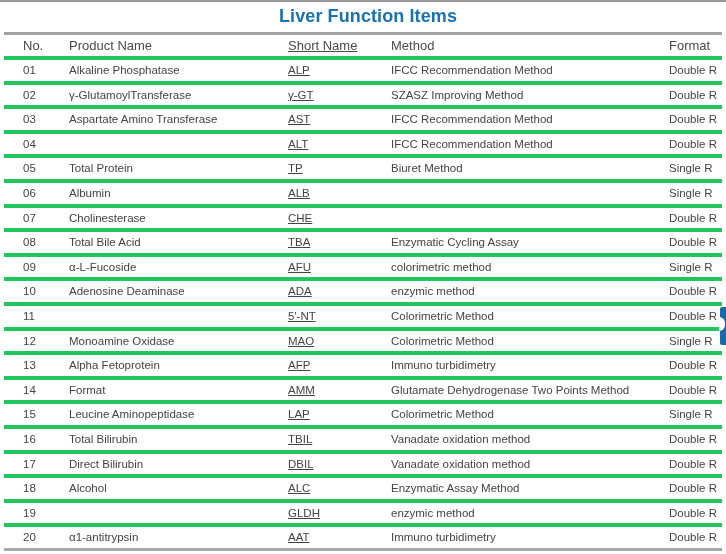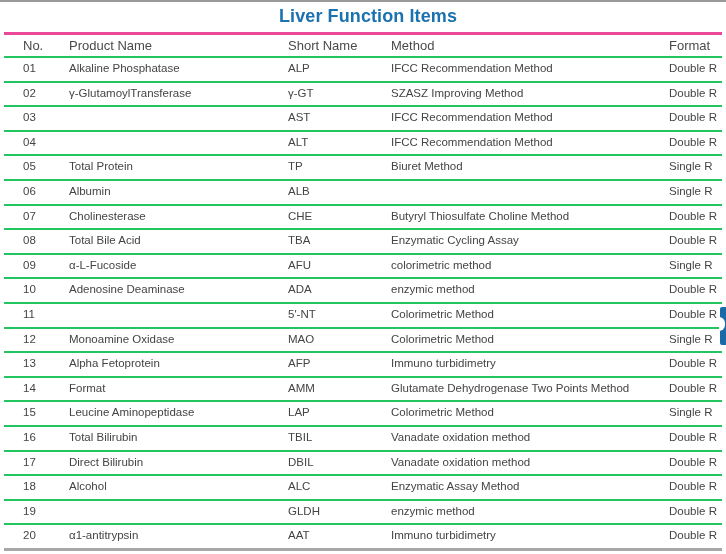--- a/index.html
+++ b/index.html
@@ -2,27 +2,27 @@
 <html><head>
 <meta charset="utf-8">
 <style>
   html, body { margin:0; padding:0; background:#ffffff; }
   body { width:726px; height:554px; position:relative; overflow:hidden;
          font-family:"Liberation Sans", sans-serif; color:#3a3a3a; }
   .top-rule { position:absolute; left:0; top:0; width:726px; height:2px; background:#9a9a9a; }
   .title { position:absolute; left:0; top:6px; width:736px; text-align:center;
            font-size:18px; font-weight:bold; color:#1a72b0; letter-spacing:0.1px; }
   .table { position:absolute; left:4px; top:32px; width:718px; }
-  .row { position:relative; height:24.6px; border-top:2px solid #22c55e; box-sizing:border-box; }
-  .row.header { height:24px; border-top:3px solid #ec4899; }
+  .row { position:relative; height:24.6px; border-top:4px solid #22c55e; box-sizing:border-box; }
+  .row.header { height:24px; border-top:3px solid #a3a3a3; }
   .row.header .cell { font-size:13px; color:#4a4a4a; top:3px; }
   .cell { position:absolute; top:4px; font-size:11.5px; color:#444; white-space:nowrap; }
   .c-no { left:19px; }
   .c-name { left:65px; }
-  .c-short { left:284px; }
+  .c-short { left:284px;text-decoration:underline; }
   .c-method { left:387px; }
   .c-format { left:665px; }
   .bottom-rule { border-top:3px solid #a8a8a8; }
   .side-tab { position:absolute; left:720px; top:307px; width:6px; height:38px;
               background:#1a6aa8; border-radius:2px 0 0 2px; }
   .side-tab-dot { position:absolute; left:719px; top:317px; width:6px; height:14px;
                   background:#ffffff; border-radius:0 7px 7px 0; }
 </style>
 </head>
 <body>
@@ -49,20 +49,21 @@
       </div>
       <div class="row">
         <span class="cell c-no">02</span>
         <span class="cell c-name">γ-GlutamoylTransferase</span>
         <span class="cell c-short">γ-GT</span>
         <span class="cell c-method">SZASZ Improving Method</span>
         <span class="cell c-format">Double R</span>
       </div>
       <div class="row">
         <span class="cell c-no">03</span>
+        <span class="cell c-name">Aspartate Amino Transferase</span>
         <span class="cell c-short">AST</span>
         <span class="cell c-method">IFCC Recommendation Method</span>
         <span class="cell c-format">Double R</span>
       </div>
       <div class="row">
         <span class="cell c-no">04</span>
         <span class="cell c-short">ALT</span>
         <span class="cell c-method">IFCC Recommendation Method</span>
         <span class="cell c-format">Double R</span>
       </div>
@@ -76,21 +77,20 @@
       <div class="row">
         <span class="cell c-no">06</span>
         <span class="cell c-name">Albumin</span>
         <span class="cell c-short">ALB</span>
         <span class="cell c-format">Single R</span>
       </div>
       <div class="row">
         <span class="cell c-no">07</span>
         <span class="cell c-name">Cholinesterase</span>
         <span class="cell c-short">CHE</span>
-        <span class="cell c-method">Butyryl Thiosulfate Choline Method</span>
         <span class="cell c-format">Double R</span>
       </div>
       <div class="row">
         <span class="cell c-no">08</span>
         <span class="cell c-name">Total Bile Acid</span>
         <span class="cell c-short">TBA</span>
         <span class="cell c-method">Enzymatic Cycling Assay</span>
         <span class="cell c-format">Double R</span>
       </div>
       <div class="row">

